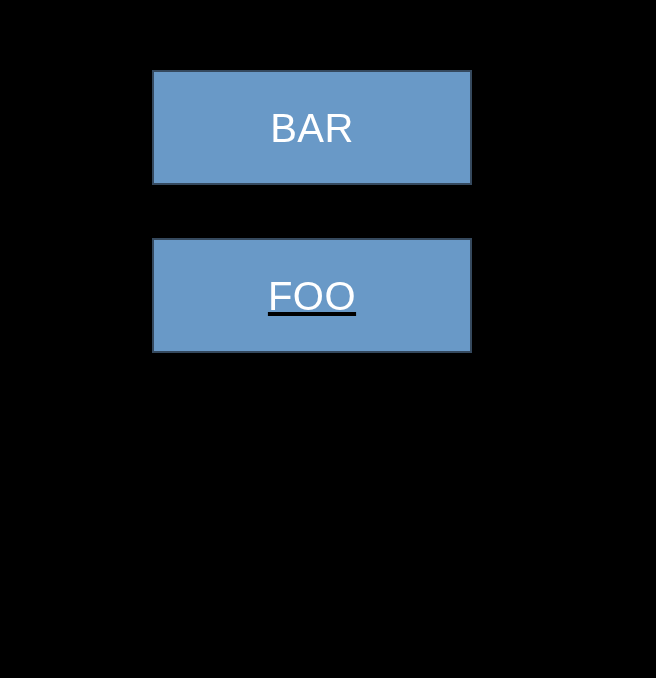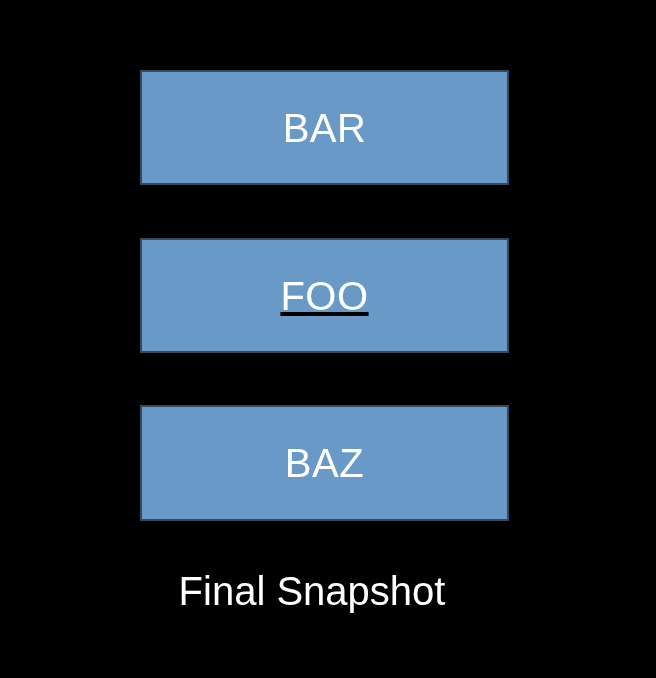--- a/index.html
+++ b/index.html
@@ -10,22 +10,22 @@
     .canvas {
       position: relative;
       width: 656px;
       height: 678px;
       background: #000000;
       overflow: hidden;
       font-family: "Liberation Sans", sans-serif;
     }
     .node {
       position: absolute;
-      left: 140px;
-      width: 369px;
+      left: 152px;
+      width: 320px;
       height: 115px;
       background: #6999C7;
       border: 2px solid #35495E;
       box-sizing: border-box;
       display: flex;
       align-items: center;
       justify-content: center;
     }
     .node-bar { top: 70px; }
     .node-foo { top: 238px; text-decoration: underline; }
@@ -57,19 +57,15 @@
 <div class="canvas">
 
   <div class="node node-bar">
     <span class="node-label">BAR</span>
   </div>
 
   <div class="node node-foo">
     <span class="node-label">FOO</span>
   </div>
 
-  <div class="node node-baz">
-    <span class="node-label">BAZ</span>
-  </div>
 
-  <div class="caption">Final Snapshot</div>
 
 </div>
 
 </body></html>

